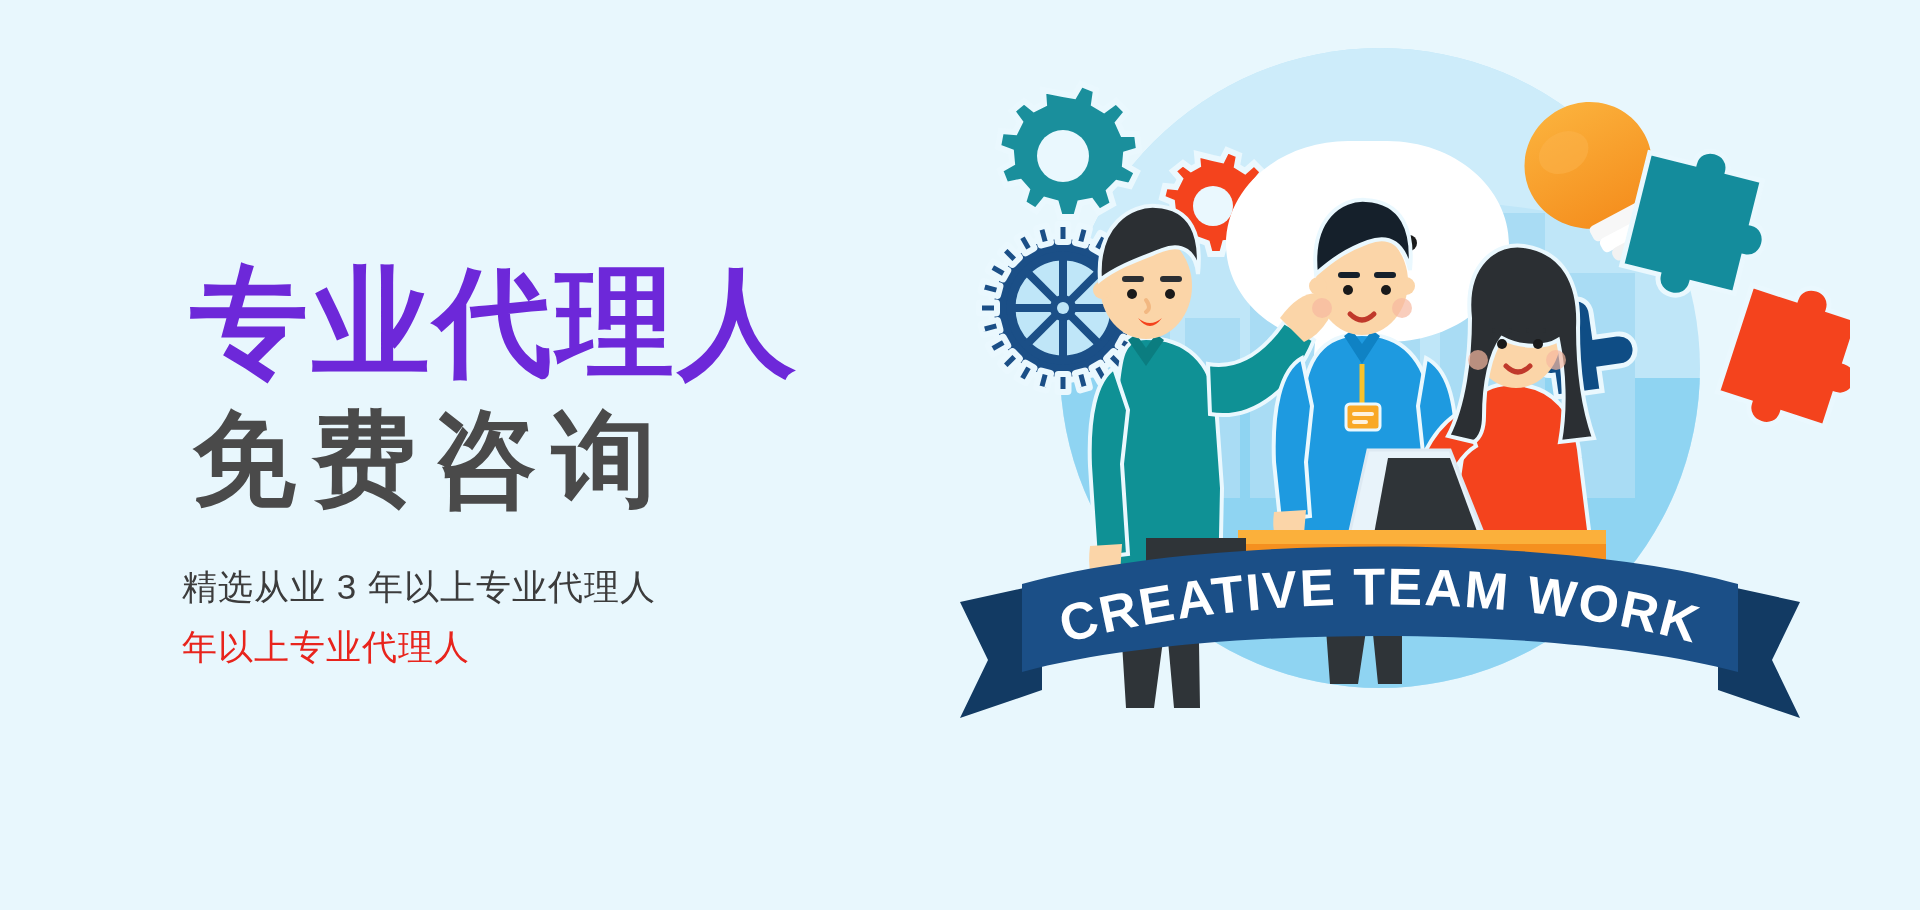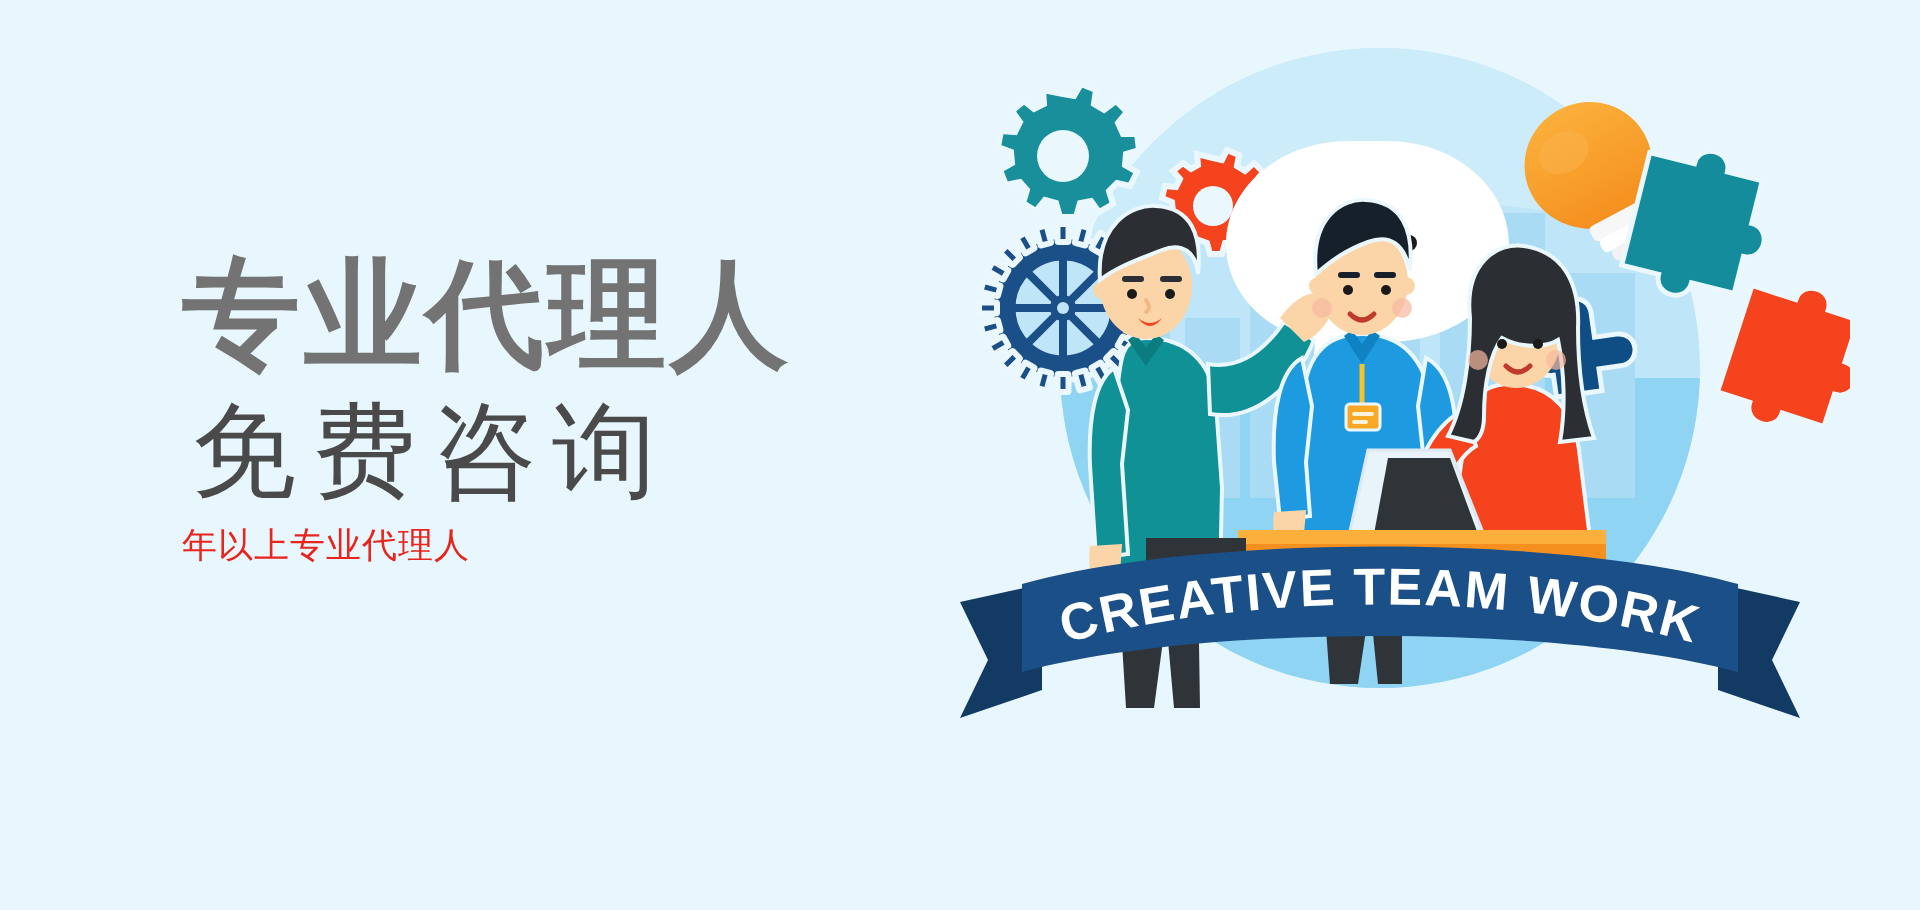--- a/index.html
+++ b/index.html
@@ -9,27 +9,27 @@
     background:#e8f7fd;
     font-family:"Liberation Sans","DejaVu Sans",sans-serif;
     overflow:hidden;
   }
   #banner{position:relative;width:1920px;height:910px;background:#e8f7fd;overflow:hidden;}
 
   
   .text-block{position:absolute;left:178px;top:248px;width:720px;}
   .headline-1{
     font-size:118px;line-height:1.06;
-    font-weight:700;color:#737373;
+    font-weight:700;color:#6d28d9;
     letter-spacing:4px;white-space:nowrap;
-    margin:4px;
+    margin:12px;
   }
   .headline-2{
     font-size:104px;line-height:1.12;
-    font-weight:400;color:#4a4a4a;
+    font-weight:700;color:#4a4a4a;
     letter-spacing:16px;white-space:nowrap;
     margin:16px 0 0 14px;
   }
   .sub-1{
     font-size:35px;line-height:1.45;
     font-weight:400;color:#3c3c3c;
     letter-spacing:1px;white-space:nowrap;
     margin:44px 0 0 4px;
   }
   .sub-2{
@@ -44,20 +44,21 @@
   .illus svg{display:block;width:900px;height:880px;}
 </style>
 </head>
 <body>
 
 <div id="banner">
 
   <div class="text-block">
     <div class="headline-1">专业代理人</div>
     <div class="headline-2">免费咨询</div>
+    <div class="sub-1">精选从业 3 年以上专业代理人</div>
     <div class="sub-2">年以上专业代理人</div>
   </div>
 
   <div class="illus">
   <svg viewBox="0 0 900 880" xmlns="http://www.w3.org/2000/svg">
     <defs>
       <clipPath id="circClip">
         <circle cx="430" cy="350" r="320"></circle>
       </clipPath>
       <linearGradient id="bulbGrad" x1="0" y1="0" x2="0" y2="1">

